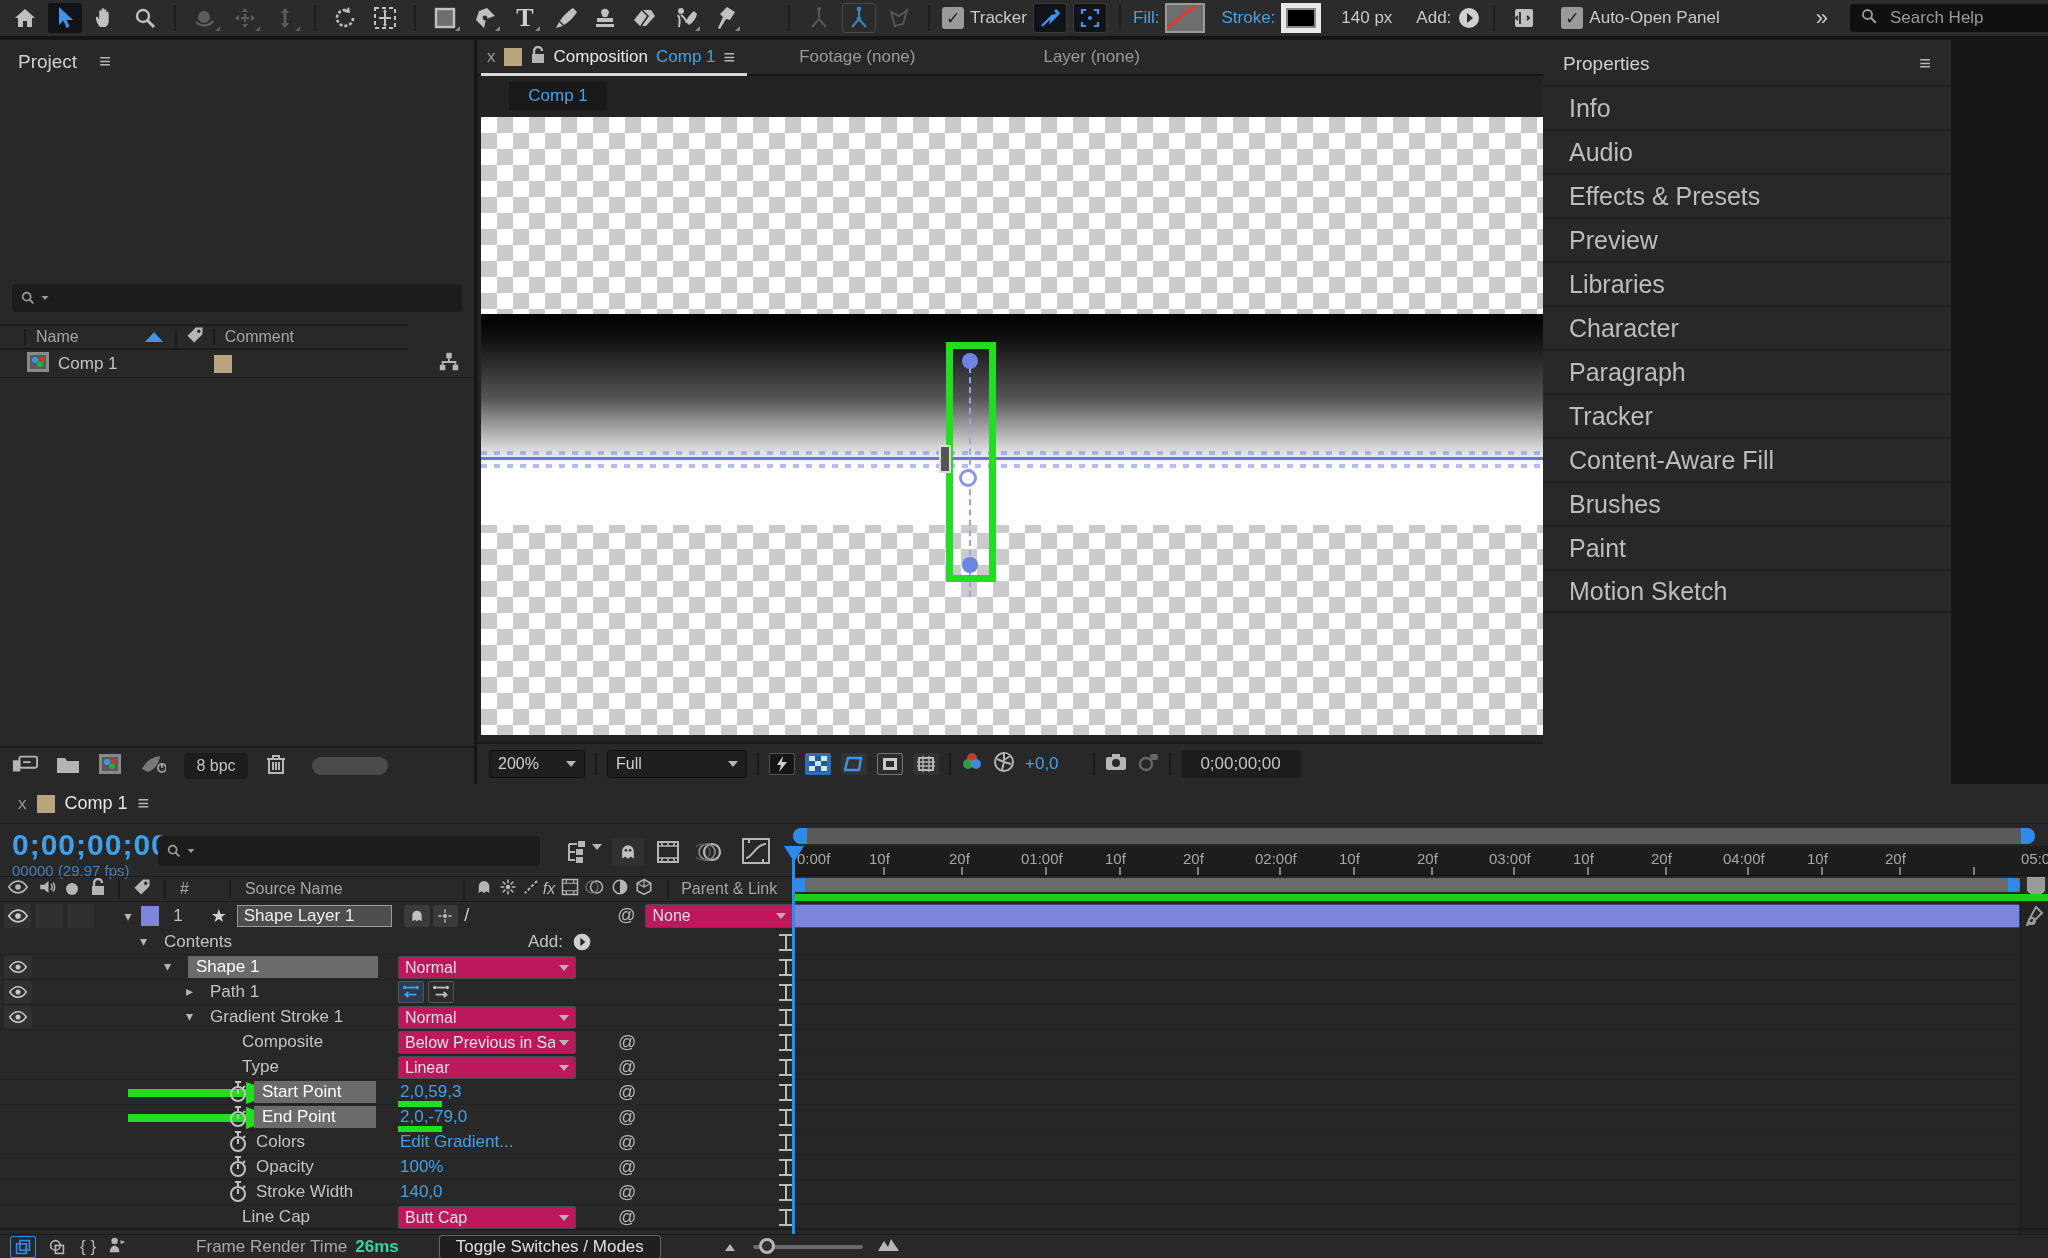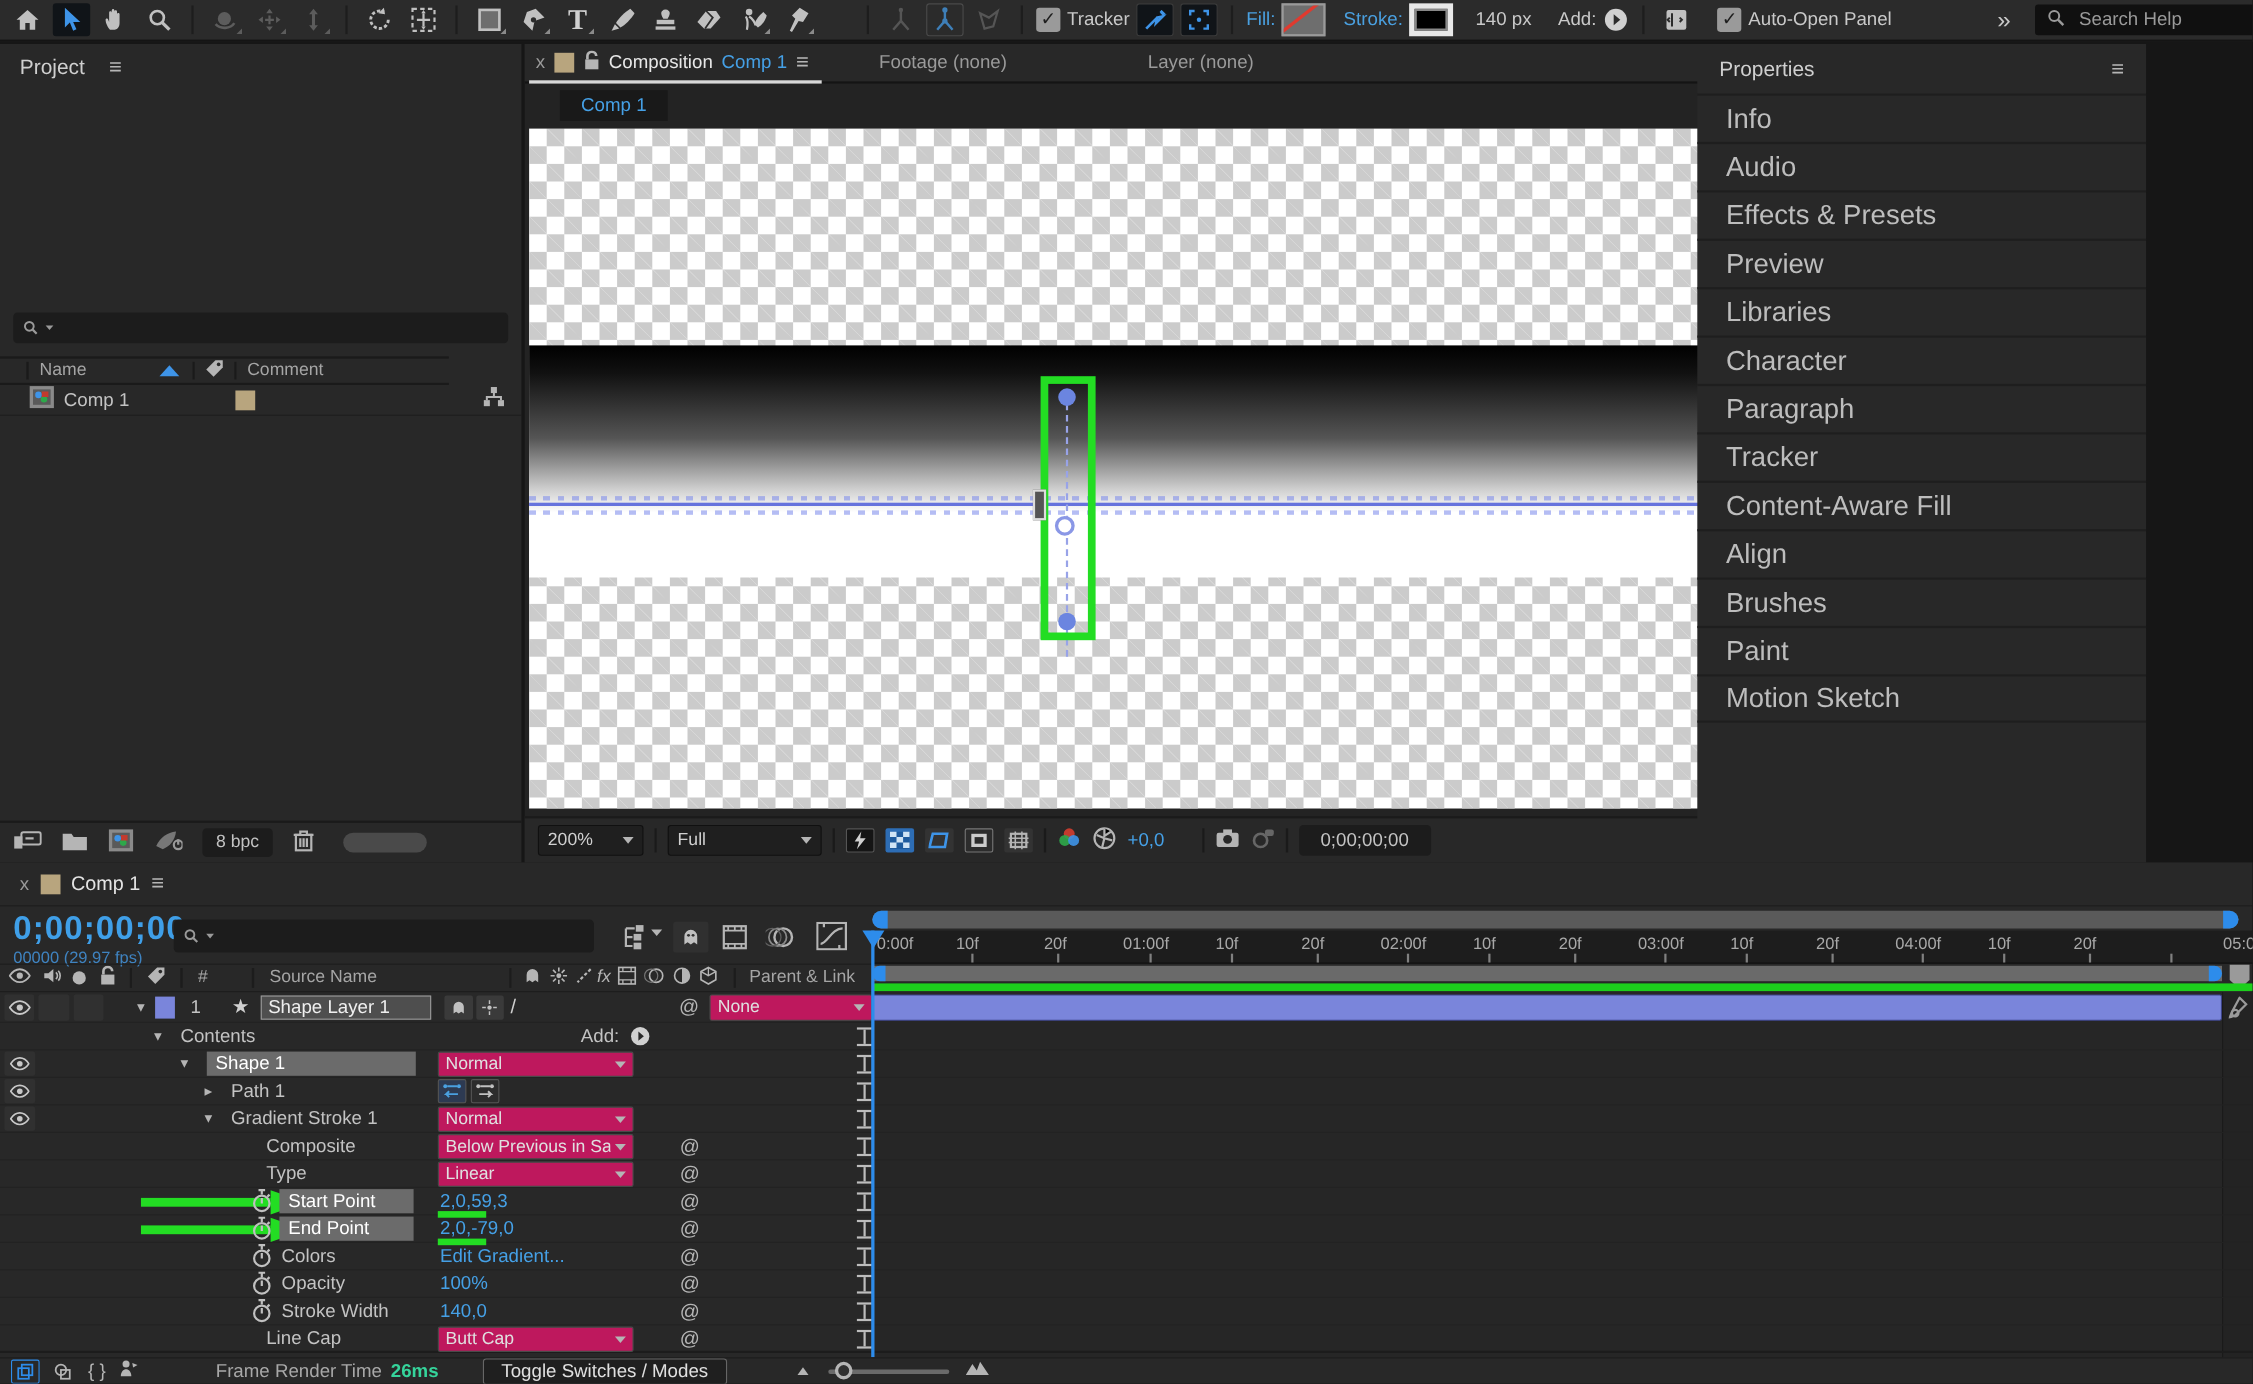--- a/index.html
+++ b/index.html
@@ -434,23 +434,20 @@
     <div class="props-item">
         <span>Paragraph</span>
       </div>
     <div class="props-item">
         <span>Tracker</span>
       </div>
     <div class="props-item">
         <span>Content-Aware Fill</span>
       </div>
     <div class="props-item">
-        <span>Align</span>
-      </div>
-    <div class="props-item">
         <span>Brushes</span>
       </div>
     <div class="props-item">
         <span>Paint</span>
       </div>
     <div class="props-item" style="border-bottom:2px solid #1e1e1e;">
         <span>Motion Sketch</span>
       </div>
   </div>
 

